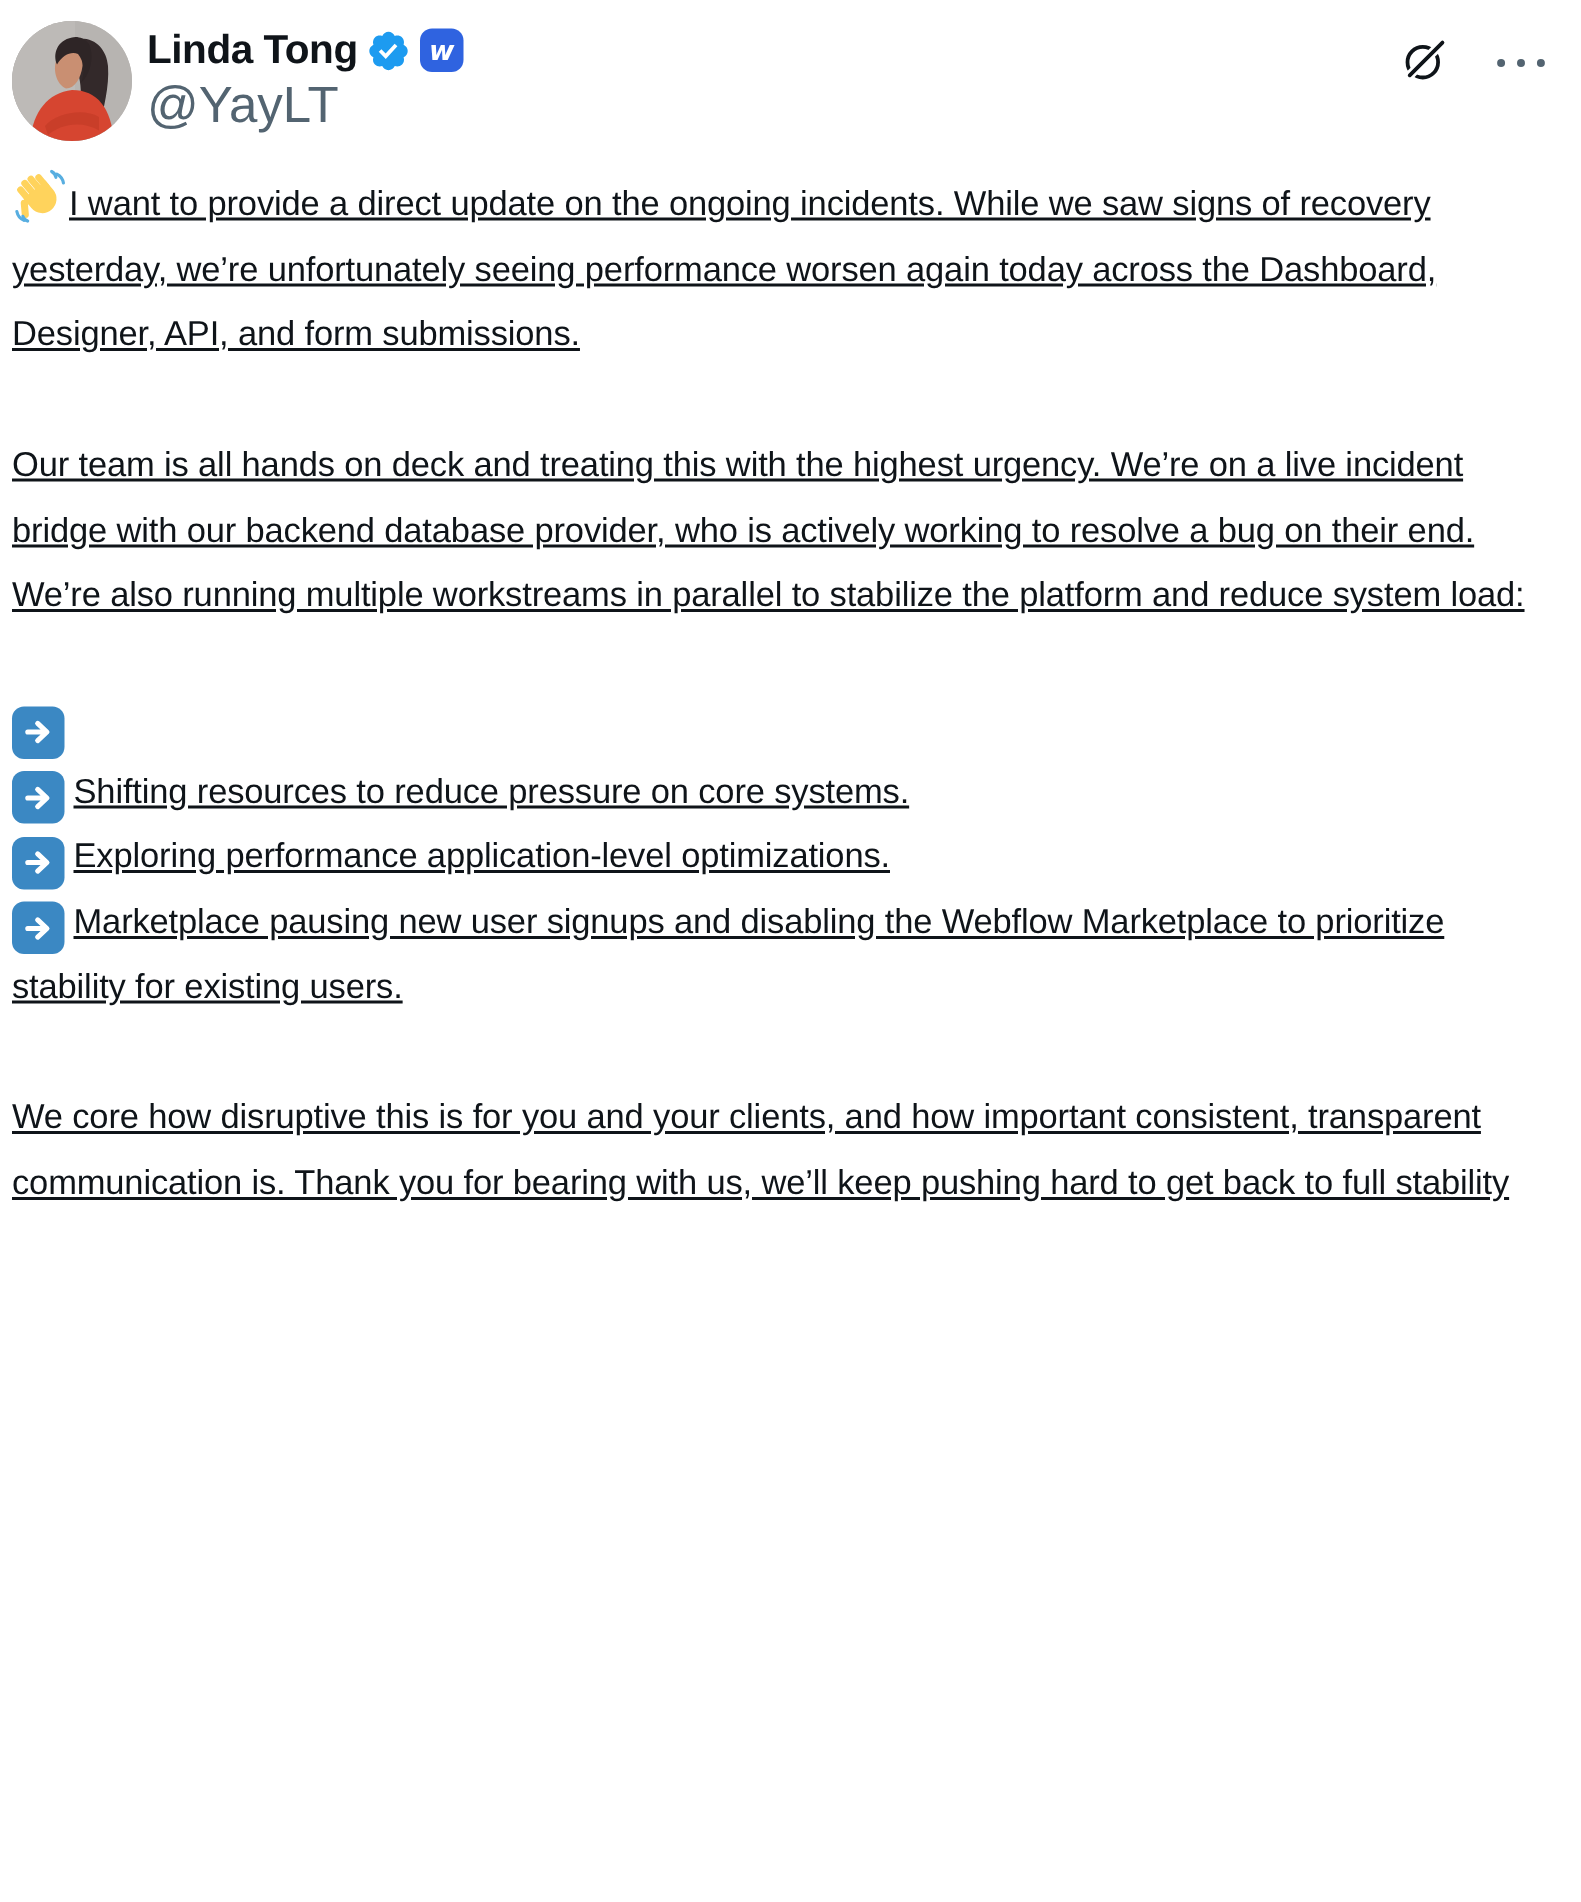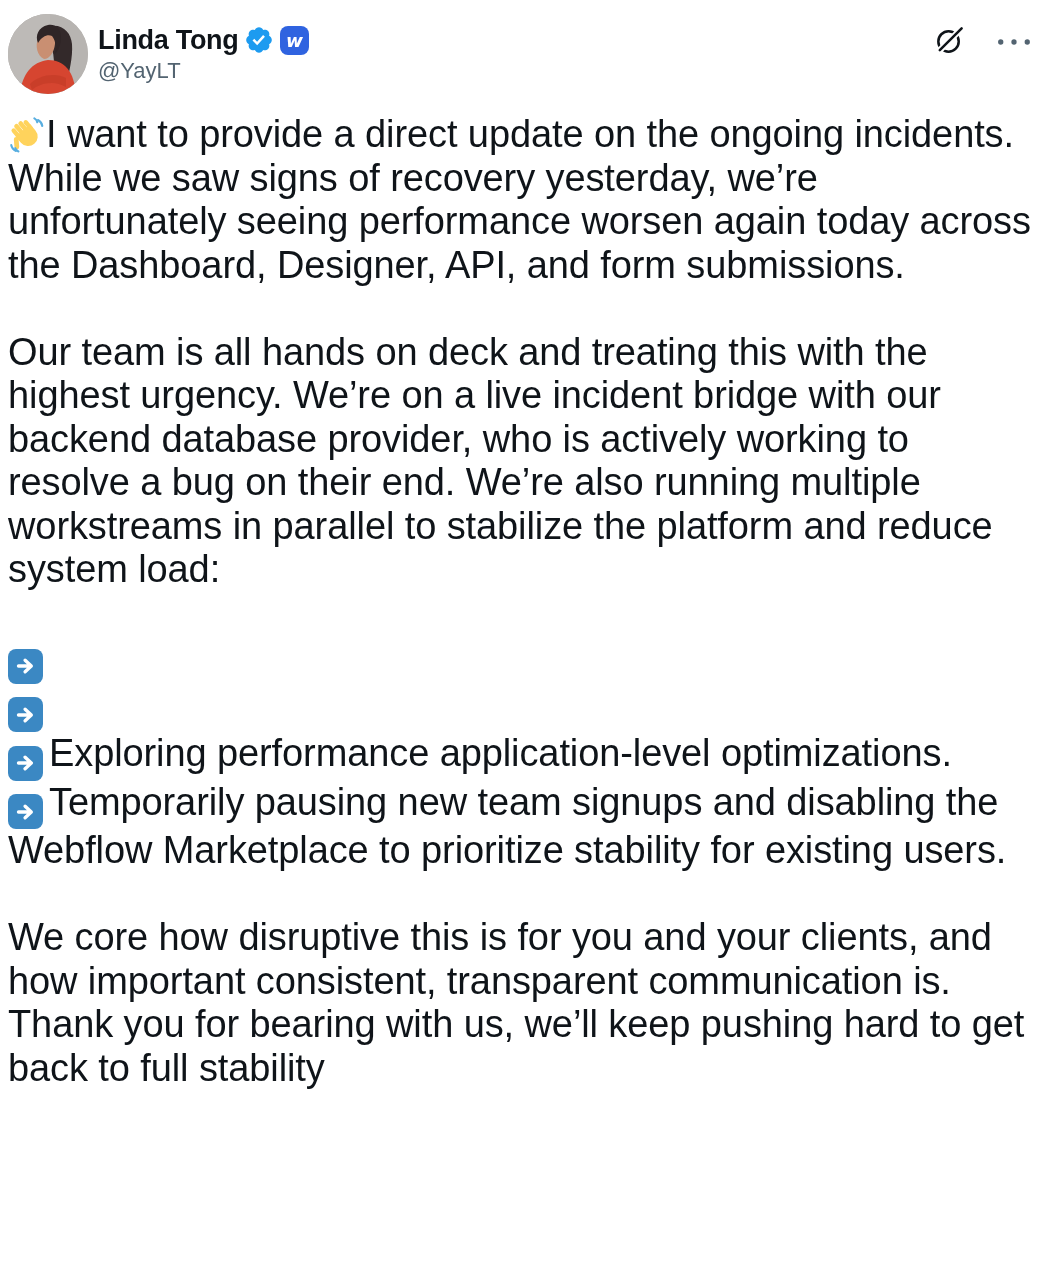--- a/index.html
+++ b/index.html
@@ -25,29 +25,29 @@
     display: flex; flex-direction: column; justify-content: center; gap: 2px;
   }
   .name-row { display: flex; align-items: center; gap: 6px; }
   .display-name { font-weight: 700; font-size: 27px; letter-spacing: -0.3px; cursor: pointer; }
   .verified { width: 30px; height: 30px; display: block; }
   .wf-badge {
     width: 29px; height: 29px; border-radius: 8px;
     background: #2f63e0; display: flex; align-items: center; justify-content: center;
     cursor: pointer;
   }
-  .handle { color: #536471; font-size: 22px; }
+  .handle { color: #536471; font-size: 34px; }
   .spacer { flex: 1 1 auto; }
   .actions { display: flex; align-items: center; gap: 30px; margin-top: 10px; padding-right: 6px; }
   .icon-btn { background: none; border: none; padding: 0; cursor: pointer; display: block; }
 
   
   .tweet-body {
     margin-top: 19px;
-    font-size: 38px; line-height: 43.5px; letter-spacing: -0.1px;
+    font-size: 23px; line-height: 43.5px; letter-spacing: -0.1px; text-decoration: underline;
   }
   .para { margin: 0 0 43.5px 0; }
   .para:last-child { margin-bottom: 0; }
   a.status-link { color: #1d9bf0; text-decoration: none; cursor: pointer; }
 
   .emoji-wave { display: inline-block; width: 38px; height: 38px; vertical-align: -8px; }
   .emoji-arrow {
     display: inline-flex; width: 35px; height: 35px;
     background: #3b88c3; border-radius: 8px;
     align-items: center; justify-content: center;
@@ -127,27 +127,27 @@
     <p class="para">Our team is all hands on deck and treating this with the highest urgency. We’re on a live incident bridge with our backend database provider, who is actively working to resolve a bug on their end. We’re also running multiple workstreams in parallel to stabilize the platform and reduce system load:</p>
 
     <p class="para"><span class="emoji-arrow">
           <svg viewBox="0 0 20 20" width="22" height="22">
             <path d="M3.2 10 H13 M9.2 4.8 L14.8 10 L9.2 15.2" fill="none" stroke="#fff" stroke-width="3.1" stroke-linecap="round" stroke-linejoin="round"></path>
           </svg>
         </span><br><span class="emoji-arrow">
           <svg viewBox="0 0 20 20" width="22" height="22">
             <path d="M3.2 10 H13 M9.2 4.8 L14.8 10 L9.2 15.2" fill="none" stroke="#fff" stroke-width="3.1" stroke-linecap="round" stroke-linejoin="round"></path>
           </svg>
-        </span><br><span class="emoji-arrow">
+        </span><span>Shifting resources to reduce pressure on core systems.</span><br><span class="emoji-arrow">
           <svg viewBox="0 0 20 20" width="22" height="22">
             <path d="M3.2 10 H13 M9.2 4.8 L14.8 10 L9.2 15.2" fill="none" stroke="#fff" stroke-width="3.1" stroke-linecap="round" stroke-linejoin="round"></path>
           </svg>
         </span><span>Exploring performance application-level optimizations.</span><br><span class="emoji-arrow">
           <svg viewBox="0 0 20 20" width="22" height="22">
             <path d="M3.2 10 H13 M9.2 4.8 L14.8 10 L9.2 15.2" fill="none" stroke="#fff" stroke-width="3.1" stroke-linecap="round" stroke-linejoin="round"></path>
           </svg>
-        </span><span>Temporarily pausing new team signups and disabling the Webflow Marketplace to prioritize stability for existing users.</span></p>
+        </span><span>Marketplace pausing new user signups and disabling the Webflow Marketplace to prioritize stability for existing users.</span></p>
 
 
     <p class="para">We core how disruptive this is for you and your clients, and how important consistent, transparent communication is. Thank you for bearing with us, we’ll keep pushing hard to get back to full stability</p>
 
   </div>
 </div>
 
 </body></html>

